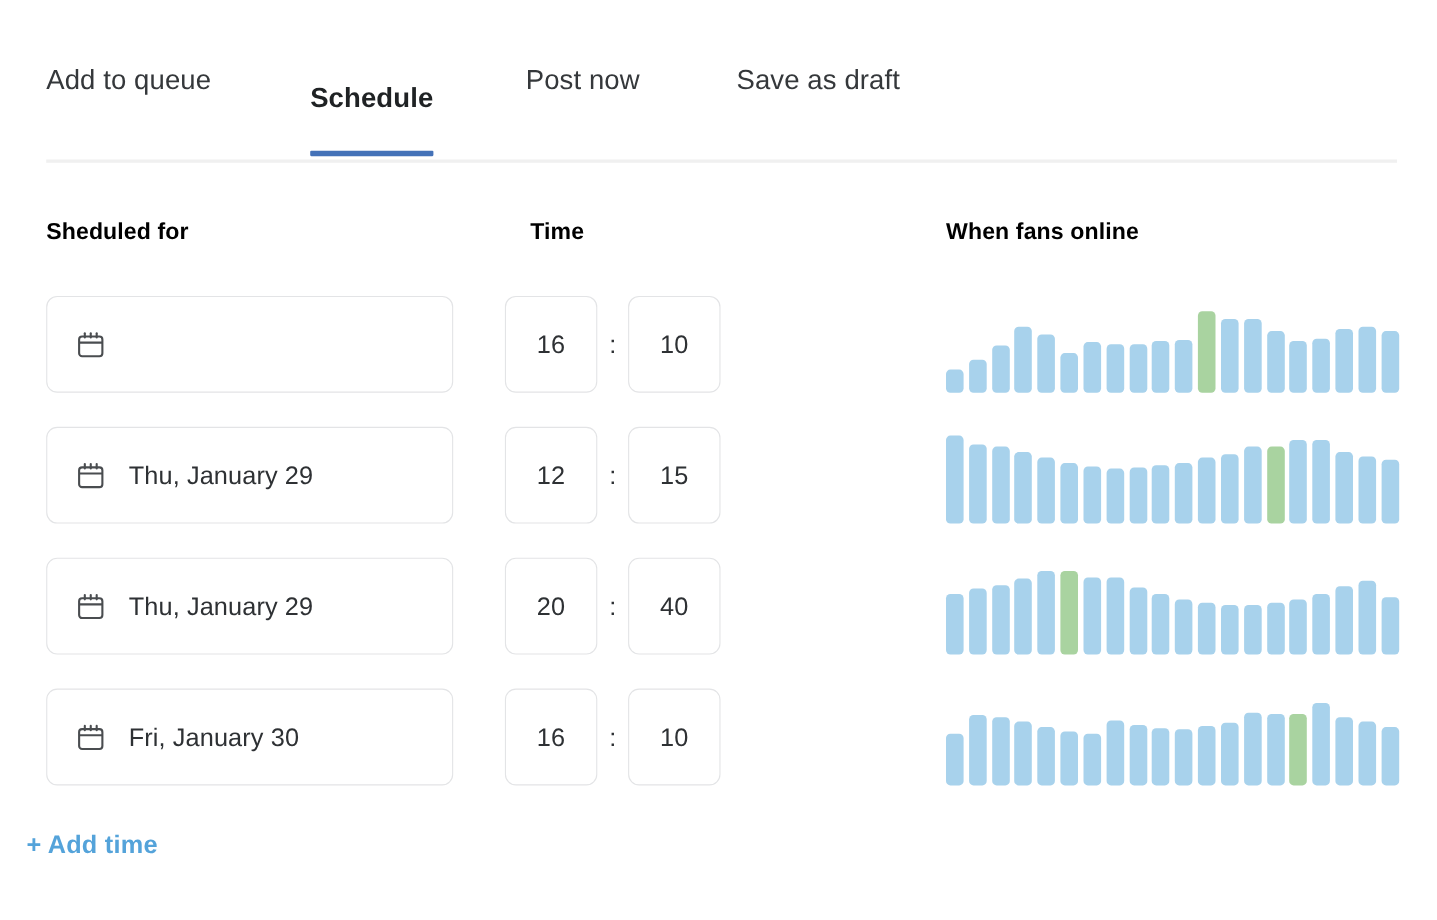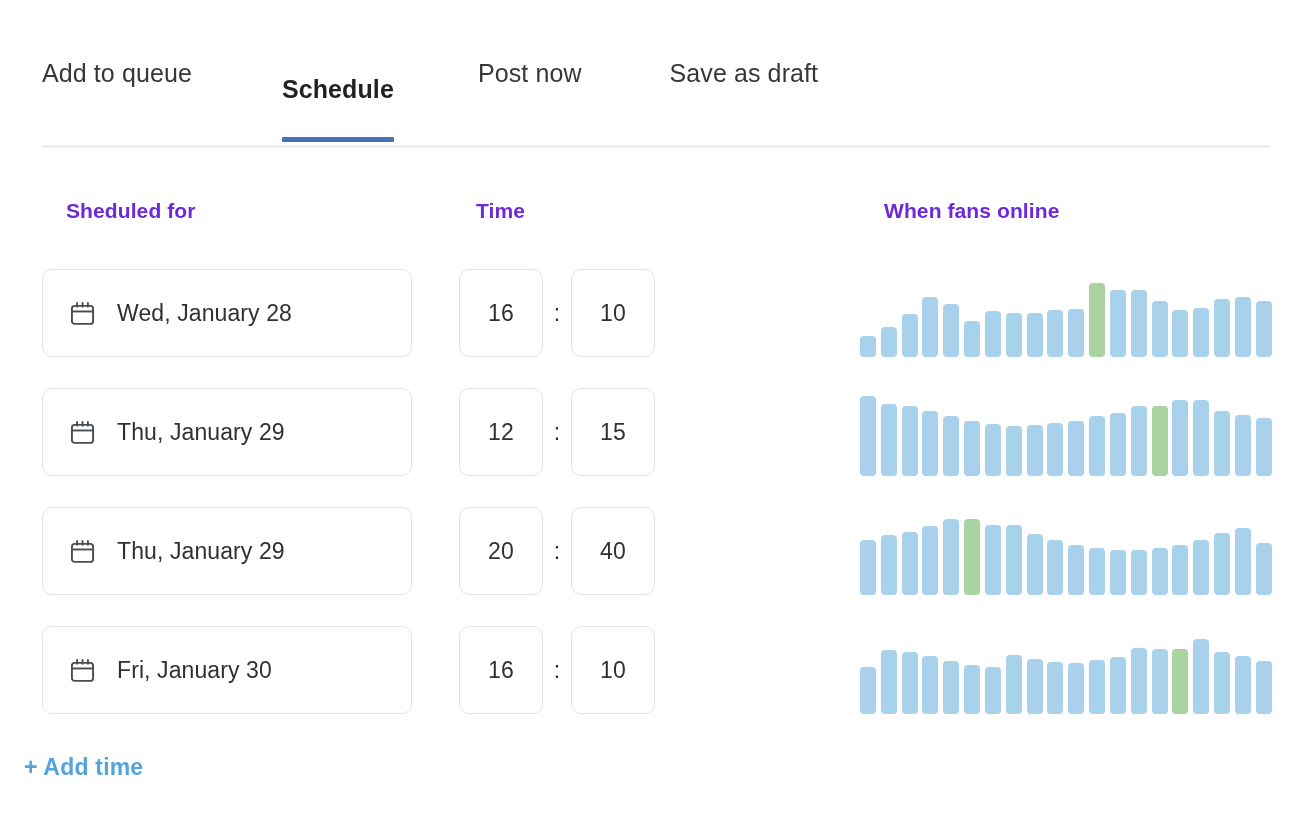--- a/index.html
+++ b/index.html
@@ -74,27 +74,26 @@
     height: 3px;
     background: #f0f0f0;
   }
 
   
   .col-head {
     position: absolute;
     font-size: 21px;
     line-height: 26px;
     font-weight: 700;
-    color: #6d28d9;
+    color: #000000;
     letter-spacing: 0.1px;
     white-space: nowrap;
-    margin-left: 24px;
   }
   .col-head.scheduled { left: 42px; top: 198px; }
-  .col-head.time      { left: 452px; top: 198px; }
+  .col-head.time      { left: 482px; top: 198px; }
   .col-head.fans      { left: 860px; top: 198px; text-align: right; }
 
   
   .rows {
     position: absolute;
     left: 0;
     top: 0;
     width: 100%;
   }
   .row {
@@ -237,21 +236,20 @@
 
     <div class="row row-0">
       <div class="date-field">
         <svg class="cal-icon" viewBox="0 0 24 24" fill="none">
           <rect x="2.6" y="5.2" width="18.8" height="16.0" rx="2.4" stroke="#4a4d50" stroke-width="1.7"></rect>
           <line x1="2.6" y1="10.2" x2="21.4" y2="10.2" stroke="#4a4d50" stroke-width="1.7"></line>
           <line x1="7.2" y1="2.6" x2="7.2" y2="6.1" stroke="#4a4d50" stroke-width="1.7" stroke-linecap="round"></line>
           <line x1="12.0" y1="2.6" x2="12.0" y2="6.1" stroke="#4a4d50" stroke-width="1.7" stroke-linecap="round"></line>
           <line x1="16.8" y1="2.6" x2="16.8" y2="6.1" stroke="#4a4d50" stroke-width="1.7" stroke-linecap="round"></line>
         </svg>
-        <span class="date-text">Wed, January 28</span>
       </div>
       <div class="time-group">
         <div class="time-box">16</div>
         <div class="time-colon">:</div>
         <div class="time-box">10</div>
       </div>
       <div class="chart">
           <div class="bar" style="height: 21px;"></div>
           <div class="bar" style="height: 30px;"></div>
           <div class="bar" style="height: 43px;"></div>

